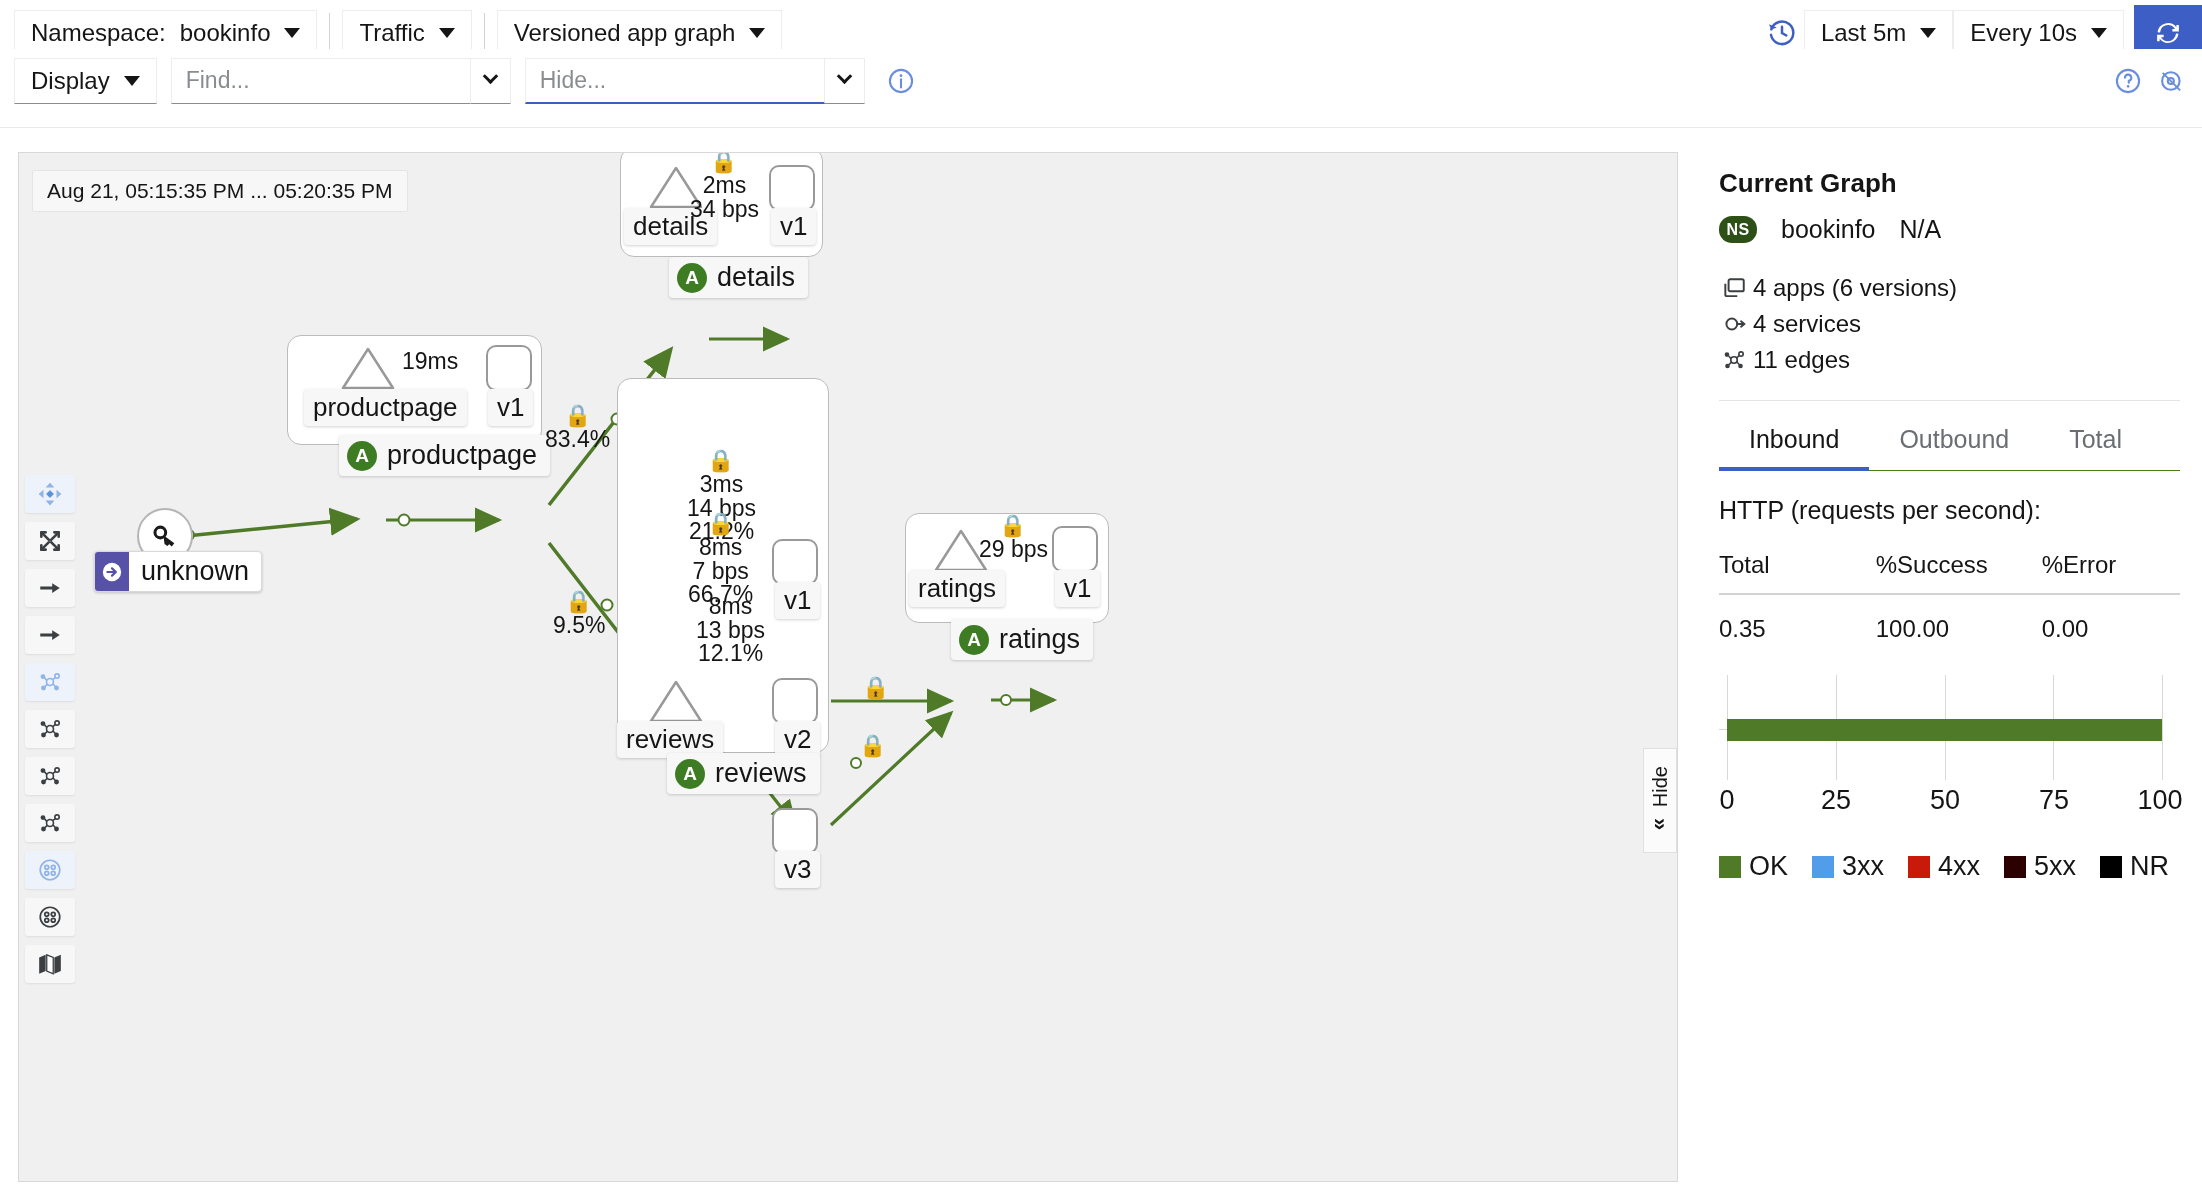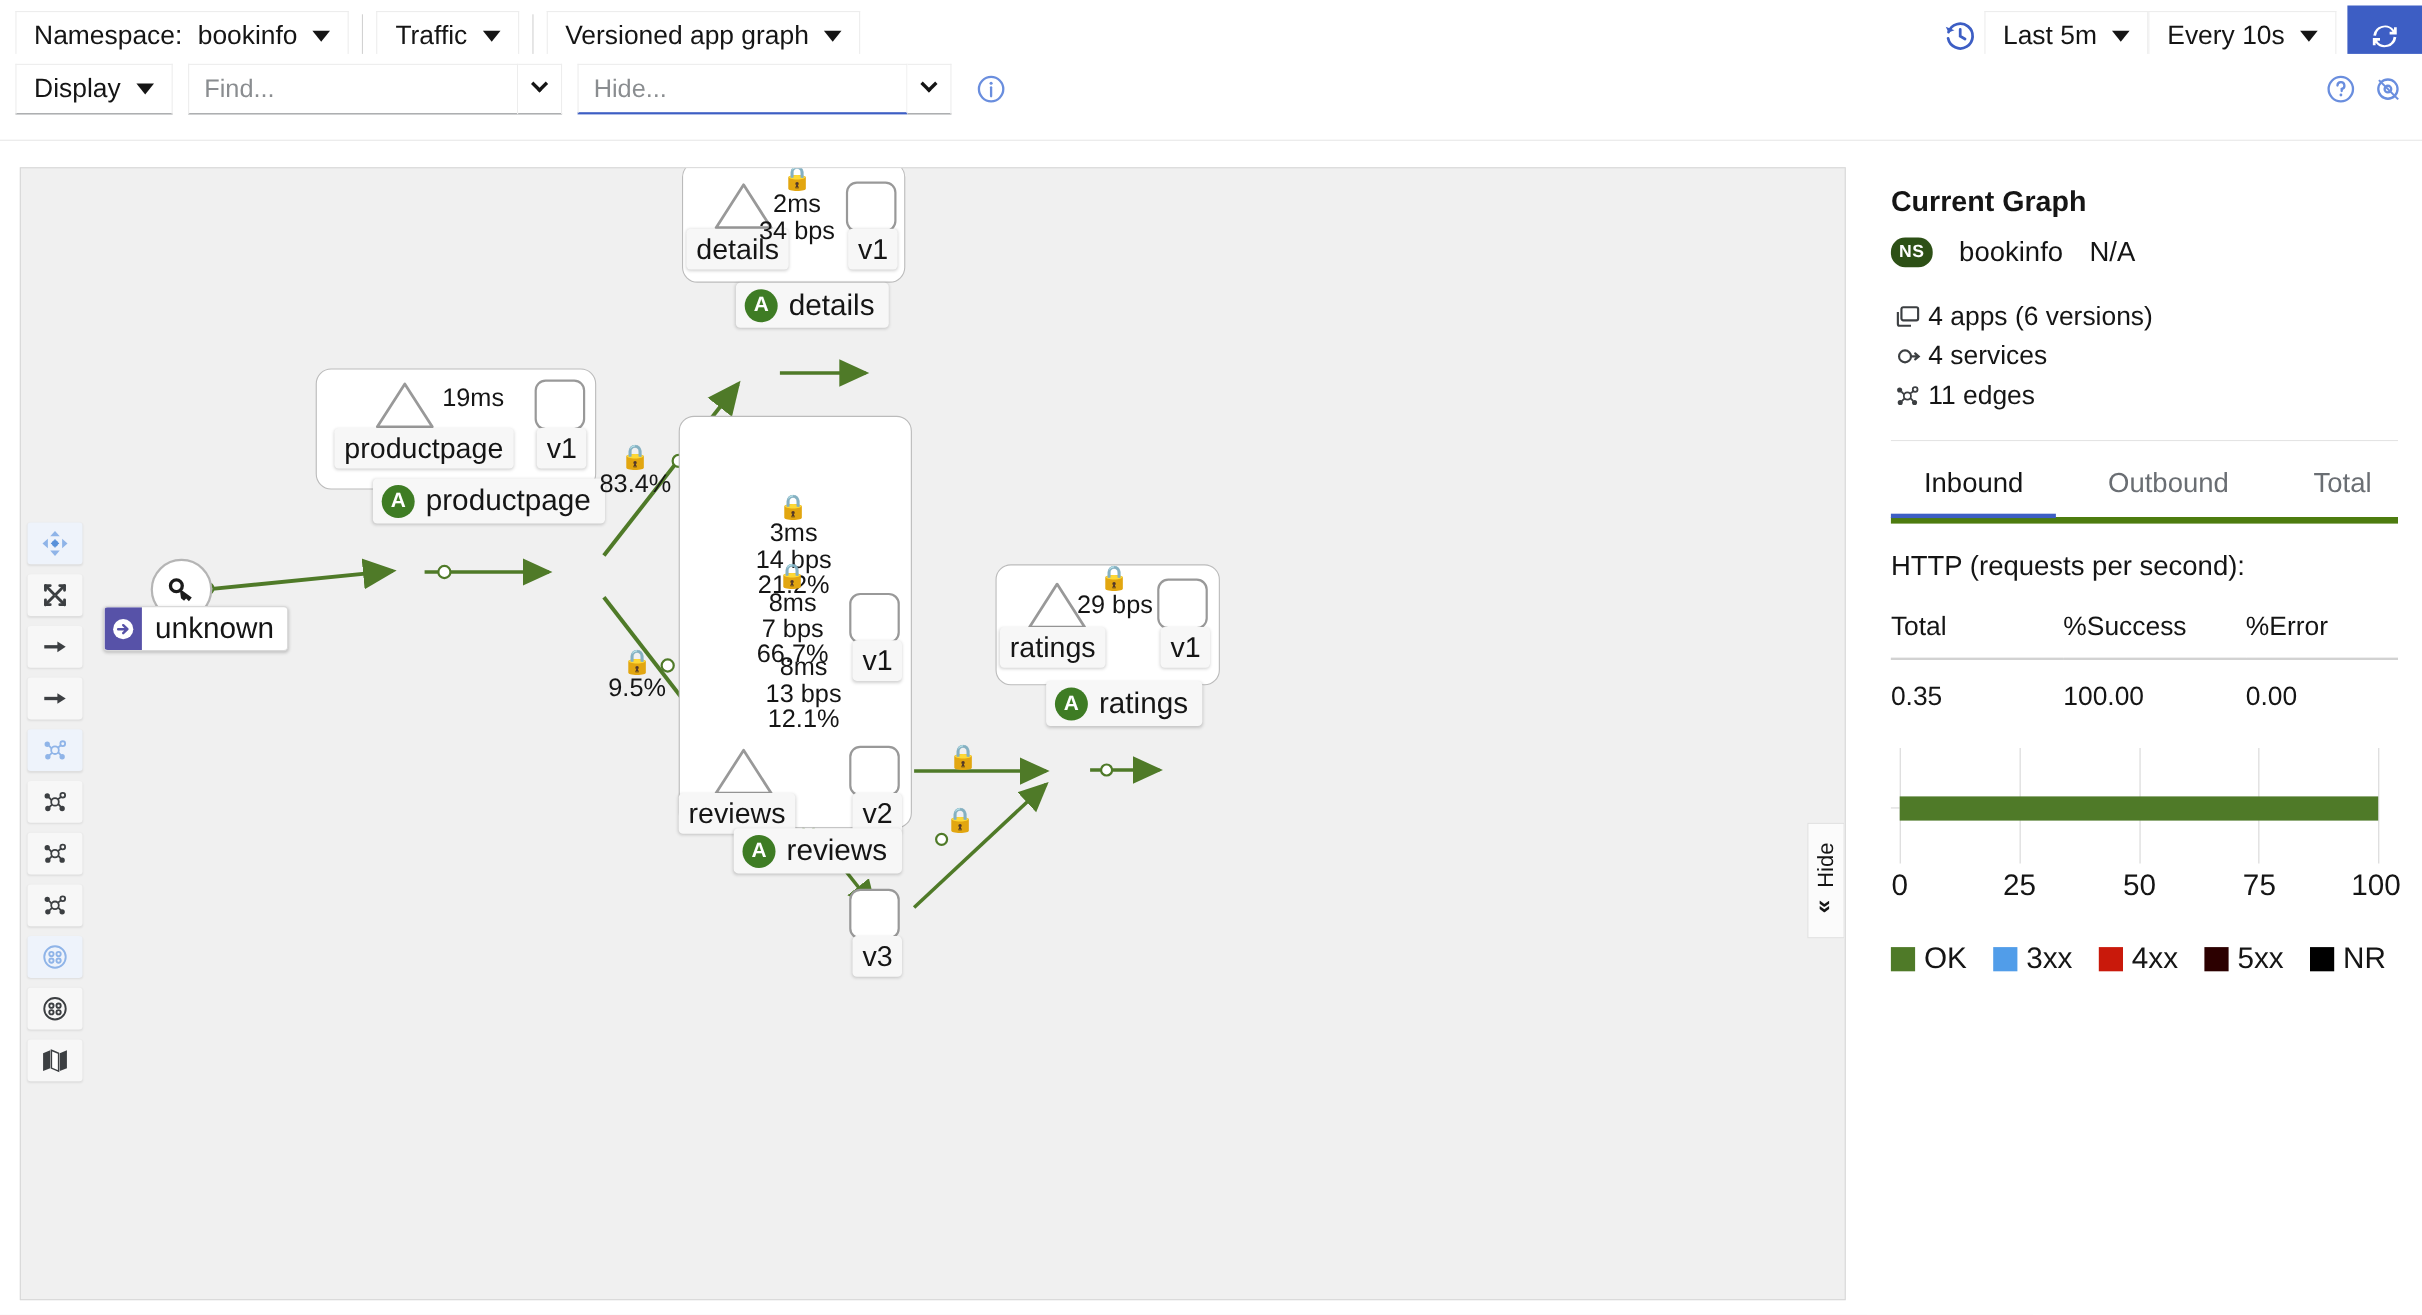--- a/index.html
+++ b/index.html
@@ -166,21 +166,21 @@
   .ns-badge {
     width: 38px; height: 27px; border-radius: 13px; background: #2d5016;
     color: #fff; font-size: 16px; font-weight: bold; display: flex;
     align-items: center; justify-content: center; letter-spacing: .5px;
   }
   .stat-list { margin-top: 30px; display: flex; flex-direction: column; gap: 8px; }
   .stat-row { display: flex; align-items: center; gap: 4px; font-size: 24px; color: #151515; }
   .stat-row .ic { width: 30px; display: flex; justify-content: center; }
   .sp-hr { margin: 26px 0 0 0; height: 1px; background: #e4e4e4; }
 
-  .tabs { display: flex; border-bottom: 6px solid #4d7c0f; margin-top: 8px; gap: 17px; }
+  .tabs { display: flex; border-bottom: 1px solid #4d7c0f; margin-top: 8px; }
   .tab {
     padding: 16px 30px; font-size: 25px; color: #6a6e73; cursor: pointer;
     position: relative;
   }
   .tab.active { color: #151515; }
   .tab.active:after {
     content: ""; position: absolute; left: 0; right: 0; bottom: -1px;
     height: 4px; background: #3d5ec4;
   }
   .http-title { margin-top: 25px; font-size: 25px; color: #151515; }
@@ -296,20 +296,21 @@
         <circle cx="11" cy="12" r="7.5"></circle>
         <circle cx="11" cy="12" r="2.6"></circle>
         <path d="M4 5l15 15" stroke-width="1.6"></path>
       </svg>
     </div>
   </div>
   <div class="divider-thin"></div>
 
   <div class="canvas">
 
+    <div class="ts-chip">Aug 21, 05:15:35 PM ... 05:20:35 PM</div>
 
     <div class="vtoolbar">
       <div class="vbtn active">
         <svg width="26" height="26" viewBox="0 0 24 24" fill="#8fb4e8">
           <polygon points="12,1.5 16,6 8,6"></polygon>
             <polygon points="12,22.5 16,18 8,18"></polygon>
           <polygon points="1.5,12 6,8 6,16"></polygon>
             <polygon points="22.5,12 18,8 18,16"></polygon>
           <circle cx="12" cy="12" r="2.6" fill="#5a92da"></circle>
           <rect x="8.6" y="11.4" width="6.8" height="1.2" fill="#5a92da"></rect>

